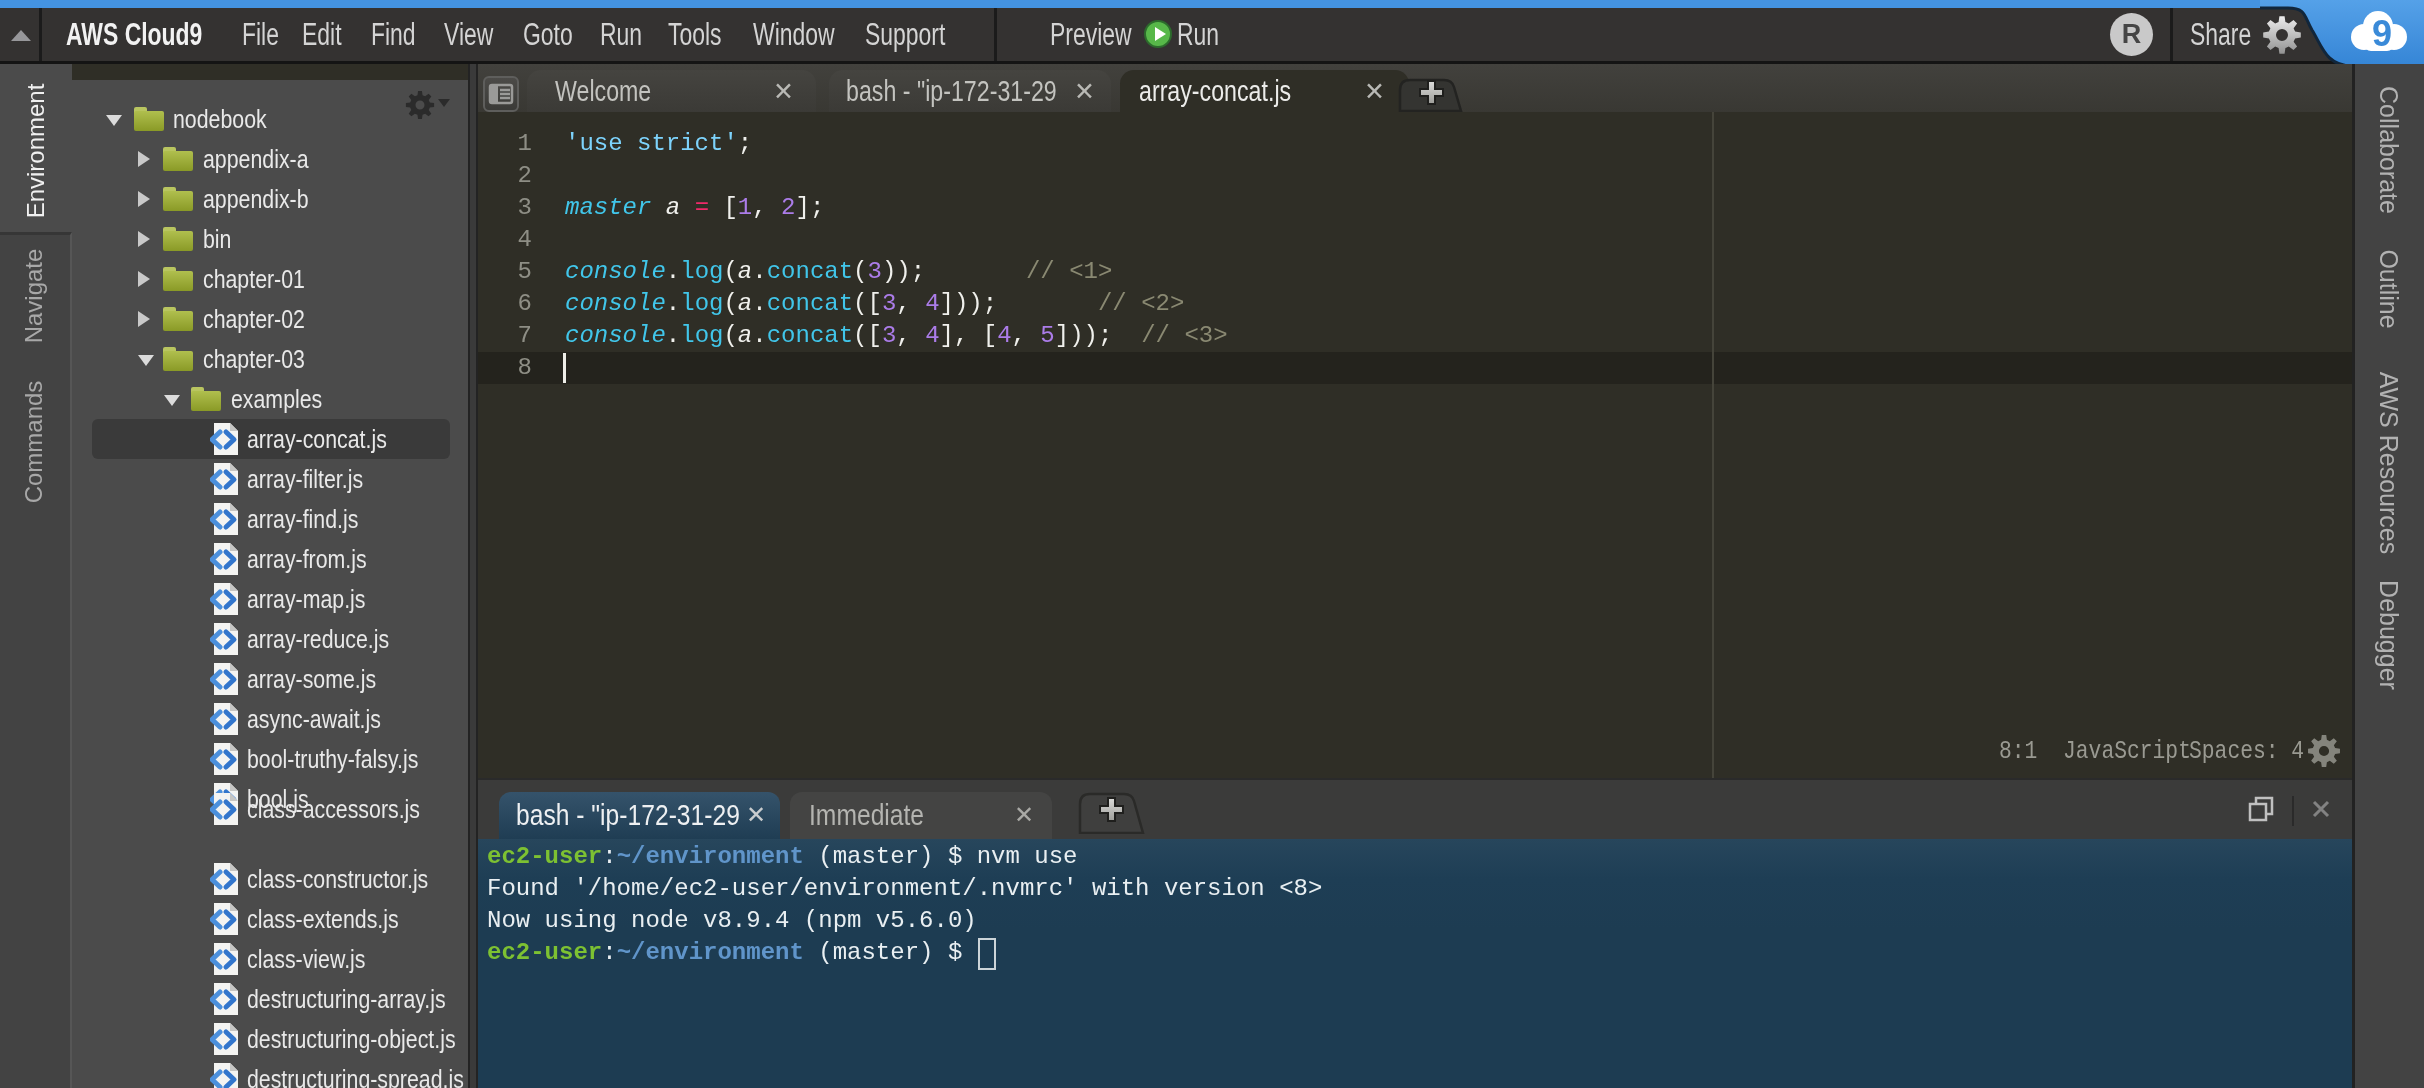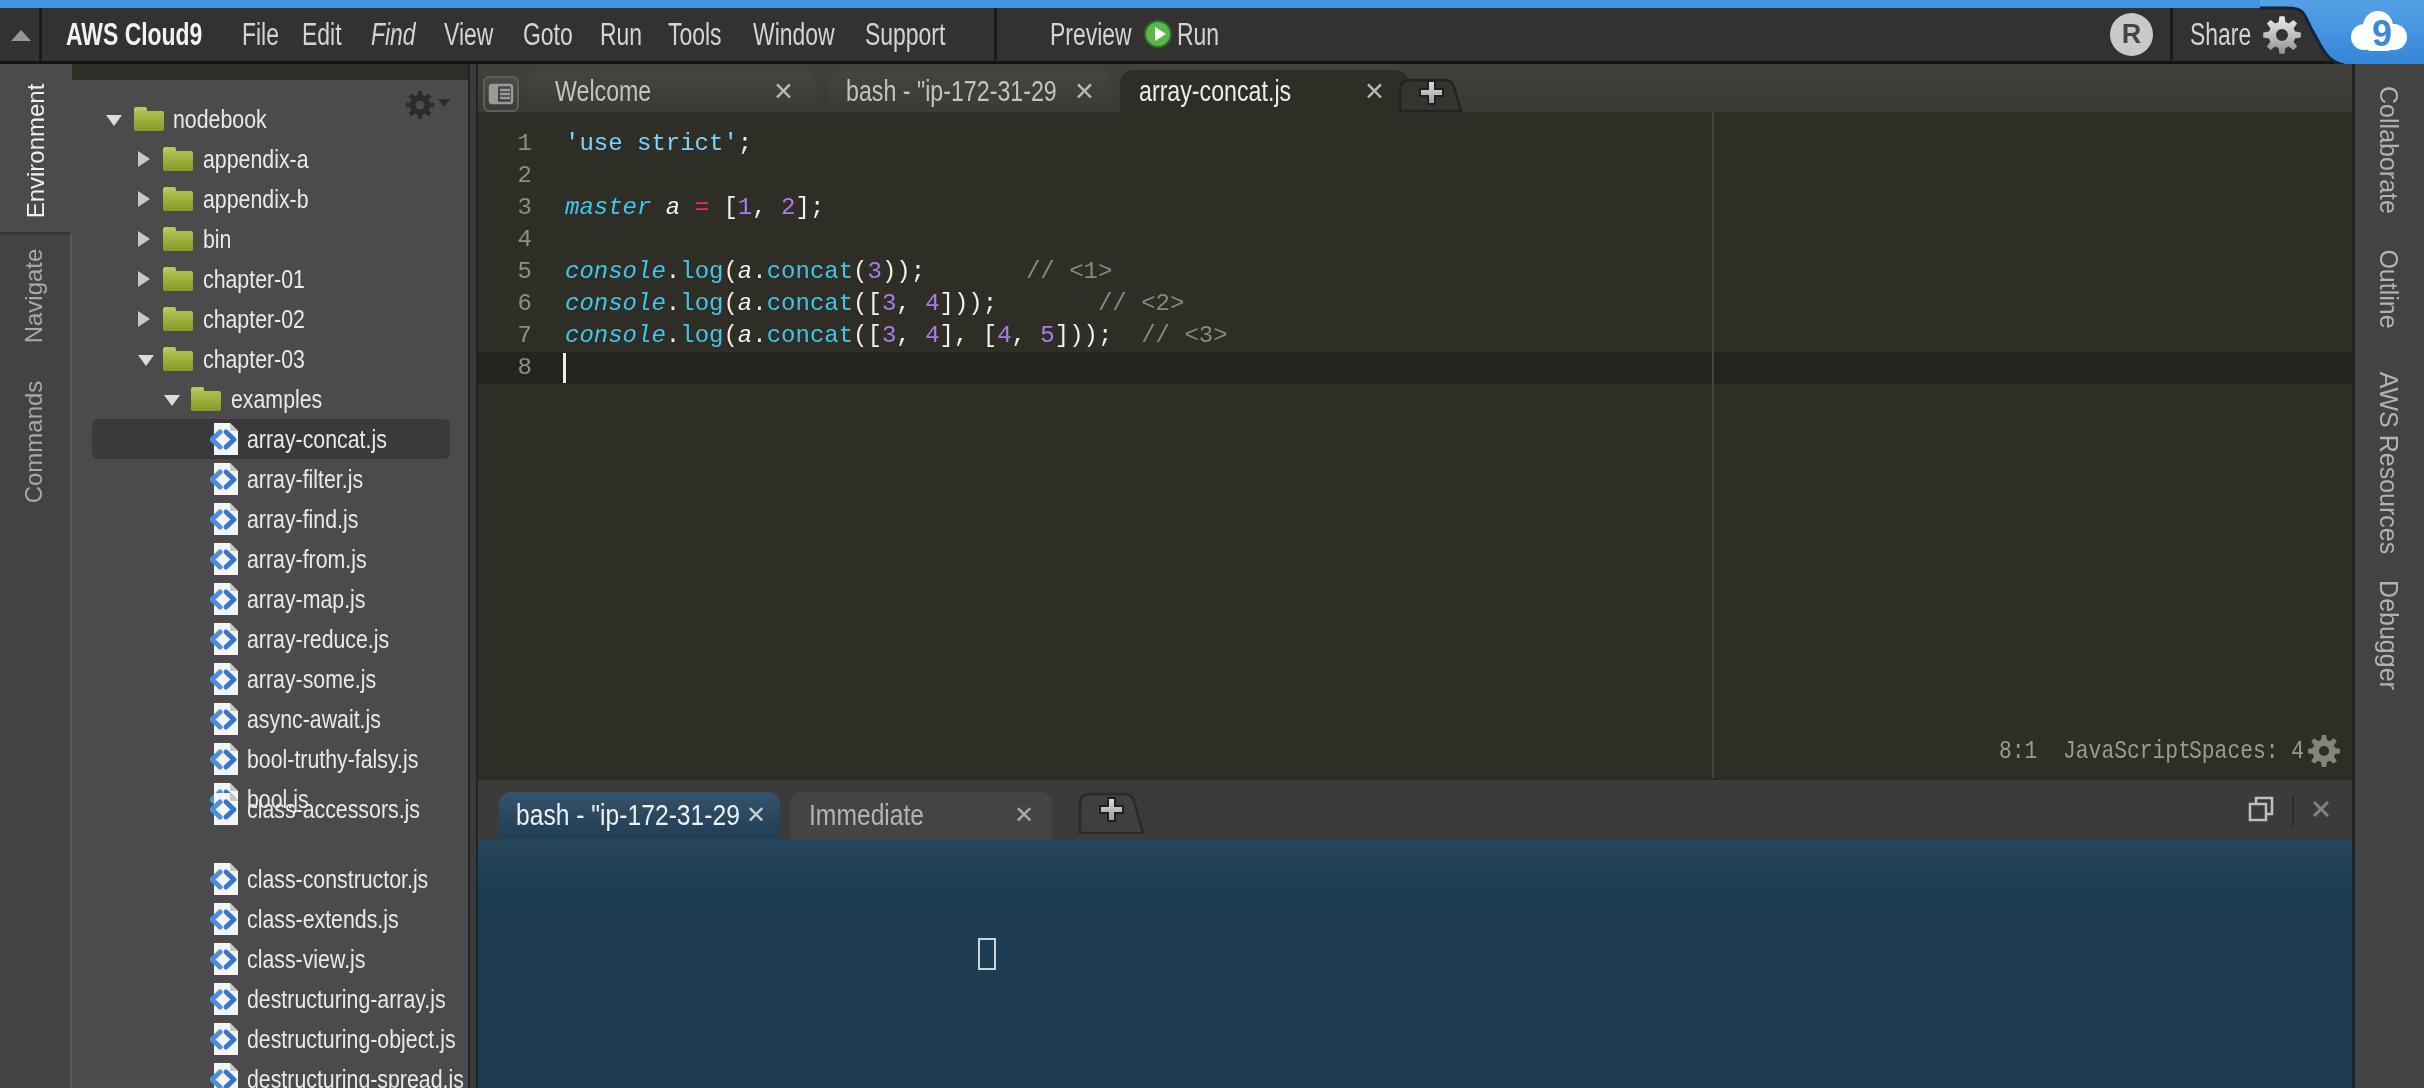--- a/index.html
+++ b/index.html
@@ -83,21 +83,21 @@
 </head>
 <body>
 <div class="abs" id="bluestrip"></div>
 <div class="abs" id="menubar"></div>
 <div class="abs" id="collapsebtn">
     <div class="tri"></div>
   </div>
 <span class="menuitem" id="awslogo" style="left:66px;"><span>AWS Cloud9</span></span>
 <span class="menuitem" style="left:242px;"><span>File</span></span>
 <span class="menuitem" style="left:302px;"><span>Edit</span></span>
-<span class="menuitem" style="left:371px;font-style:italic;"><span>Find</span></span>
+<span class="menuitem" style="left:371px;"><span>Find</span></span>
 <span class="menuitem" style="left:444px;"><span>View</span></span>
 <span class="menuitem" style="left:523px;"><span>Goto</span></span>
 <span class="menuitem" style="left:600px;"><span>Run</span></span>
 <span class="menuitem" style="left:668px;"><span>Tools</span></span>
 <span class="menuitem" style="left:753px;"><span>Window</span></span>
 <span class="menuitem" style="left:865px;"><span>Support</span></span>
 <div class="abs" id="menusep1"></div>
 <span class="menuitem" style="left:1022px;margin-left:28px;"><span>Preview</span></span>
 <div class="abs" id="runbtn">
     <svg width="28" height="28" viewBox="0 0 28 28">
@@ -461,20 +461,24 @@
         <path d="M30 10 h7 v8 h8 v7 h-8 v8 h-7 v-8 h-8 v-7 h8 z" fill="url(#pg)" stroke="#1f1f1d" stroke-width="2"></path>
       </svg></div>
   <div id="termicons"><svg width="90" height="32" viewBox="0 0 90 32">
         <rect x="8" y="2" width="16" height="16" fill="none" stroke="#c0c0c0" stroke-width="2.5"></rect>
         <rect x="2" y="8" width="16" height="16" fill="#3b3b3a" stroke="#c0c0c0" stroke-width="2.5"></rect>
         <line x1="45" y1="0" x2="45" y2="30" stroke="#2a2a2a" stroke-width="2"></line>
         <path d="M66 6 L80 20 M80 6 L66 20" stroke="#828282" stroke-width="3"></path>
       </svg></div>
 </div>
 <div class="abs" id="terminal">
+  <div id="termtext"><span class="t-green">ec2-user</span>:<span class="t-blue">~/environment</span> (master) $ nvm use
+Found '/home/ec2-user/environment/.nvmrc' with version &lt;8&gt;
+Now using node v8.9.4 (npm v5.6.0)
+<span class="t-green">ec2-user</span>:<span class="t-blue">~/environment</span> (master) $ </div>
   <div id="termcursor"></div>
 </div>
 
 <div class="abs" id="rightbar"></div>
 <span class="vlabel" style="left:2388px; top:150px; transform:translate(-50%,-50%) rotate(90deg); color:#b2b2b2; font-size:25px;">Collaborate</span>
 <span class="vlabel" style="left:2388px; top:289px; transform:translate(-50%,-50%) rotate(90deg); color:#b2b2b2; font-size:25px;">Outline</span>
 <span class="vlabel" style="left:2388px; top:463px; transform:translate(-50%,-50%) rotate(90deg); color:#b2b2b2; font-size:25px;">AWS Resources</span>
 <span class="vlabel" style="left:2388px; top:635px; transform:translate(-50%,-50%) rotate(90deg); color:#b2b2b2; font-size:25px;">Debugger</span>
 
 </body></html>

